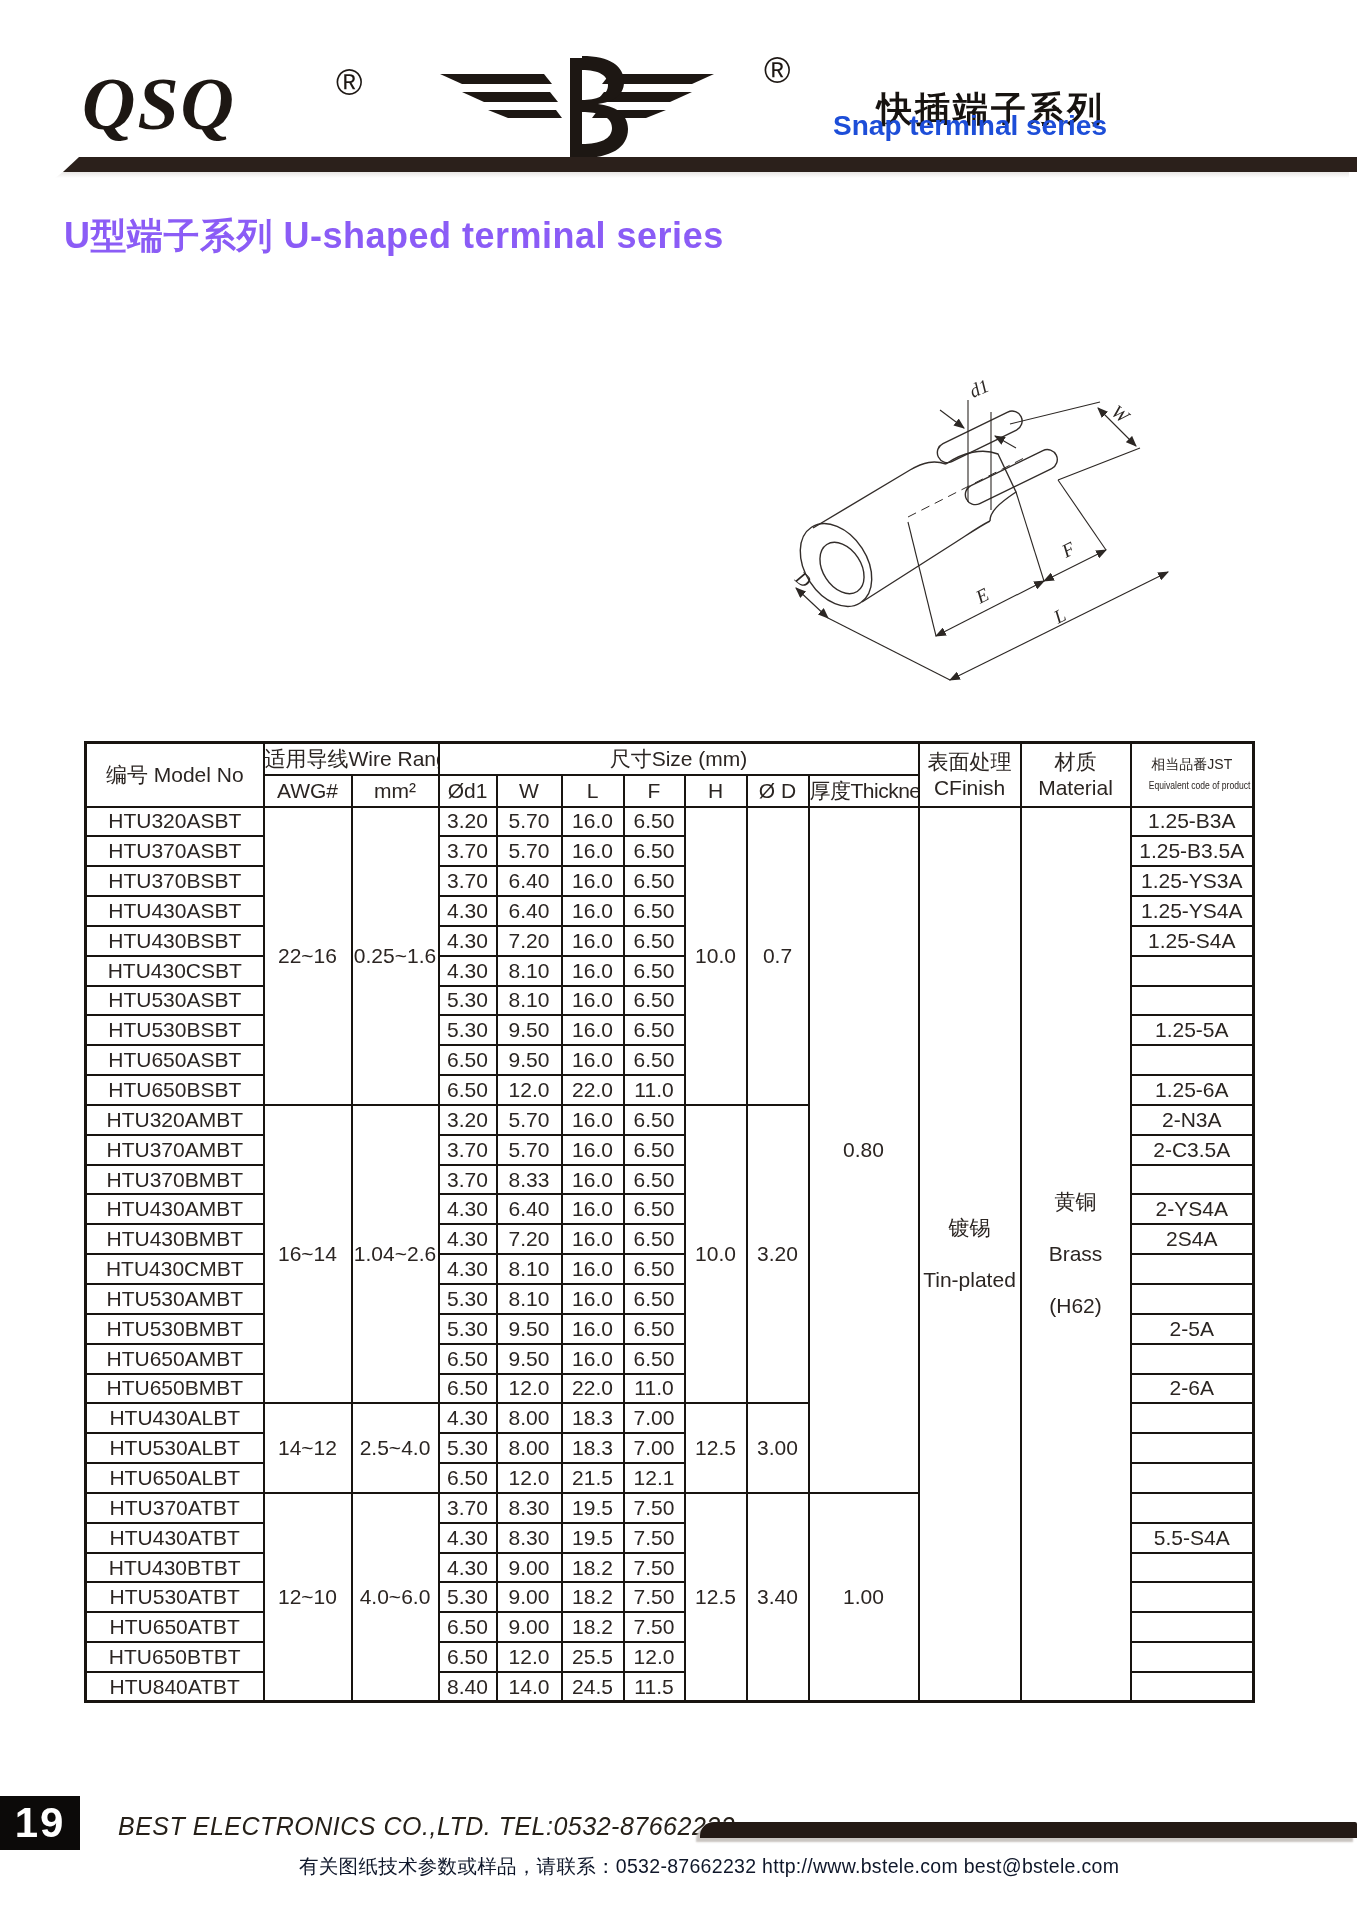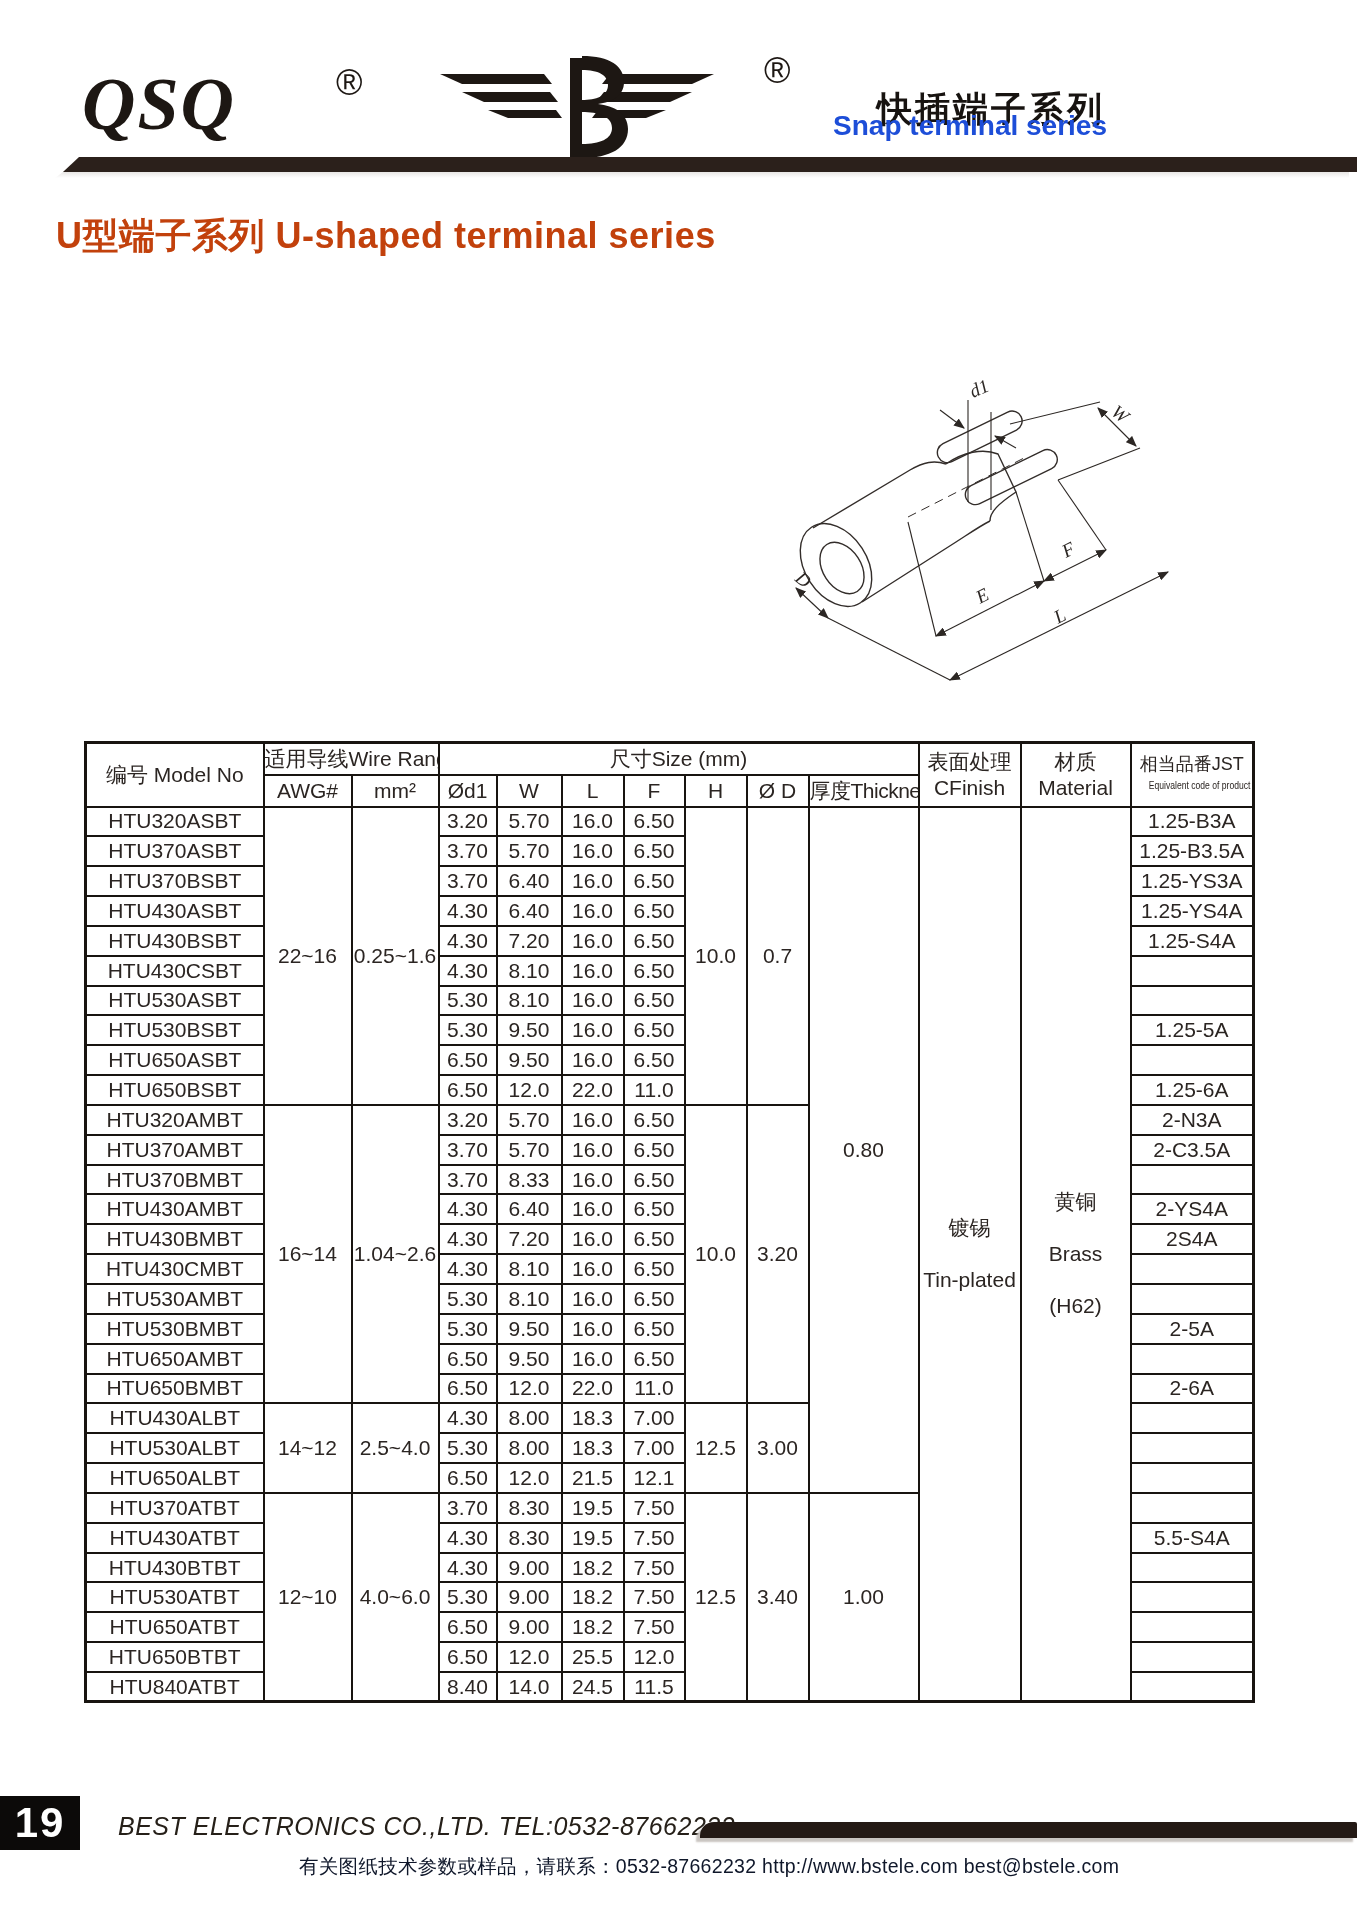--- a/index.html
+++ b/index.html
@@ -31,22 +31,22 @@
   .top-bar {
     position:absolute; left:63px; top:157px; width:1294px; height:15px;
     background:#2b201b; clip-path:polygon(16px 0,100% 0,100% 100%,0 100%);
   }
   .top-bar-shadow {
     position:absolute; left:55px; top:166px; width:1294px; height:12px;
     background:linear-gradient(#b7b2ae,#ffffff); clip-path:polygon(16px 0,100% 0,100% 100%,0 100%);
     z-index:-0; opacity:.65;
   }
   .page-title {
-    position:absolute; left:56px; top:212px; font-size:36px; font-weight:bold;
-    color:#c2410c; letter-spacing:0.5px;
+    position:absolute; left:64px; top:212px; font-size:36px; font-weight:bold;
+    color:#8b5cf6; letter-spacing:0.5px;
   }
 
   
   .diagram { position:absolute; left:758px; top:352px; }
   .diagram text {
     font-family:"Liberation Serif","DejaVu Serif",serif;
     font-style:italic; font-size:19px; fill:#2c2724;
   }
 
   
@@ -59,21 +59,21 @@
     border:2px solid #181410; padding:0; text-align:center; vertical-align:middle;
     font-size:21px; font-weight:normal; color:#2b2522; white-space:nowrap; overflow:hidden;
   }
   thead tr { height:32px; }
   tbody tr { height:29.85px; }
   th.h-model, th.h-wire, th.h-size { font-size:20px; }
   th.h-sub { font-size:21px;margin-left:11px; }
   th.h-thk { font-size:18px; letter-spacing:-0.5px; }
   th.h-two { line-height:26px; font-size:20px; }
   th.h-jst { line-height:18px; }
-  .jst-zh-line { font-size:18px; }
+  .jst-zh-line { font-size:14px; }
   .jst-en-line { display:inline-block; font-size:11px; transform:scaleX(.78); transform-origin:50% 50%; }
   td.model { font-size:21px; }
   td.finish, td.material { line-height:52px; padding-top:176px; font-size:21px; }
   td.thk-offset { padding-top:112px; }
   td.jst { font-size:20px; }
 
   
   .page-num-box {
     position:absolute; left:0; top:1796px; width:80px; height:54px;
     background:#0c0a09; color:#ffffff; font-size:42px; font-weight:bold;

